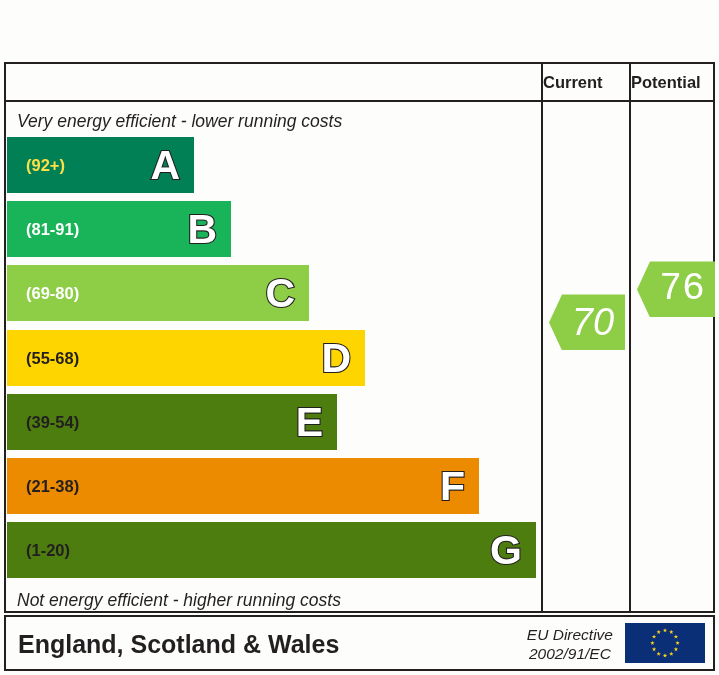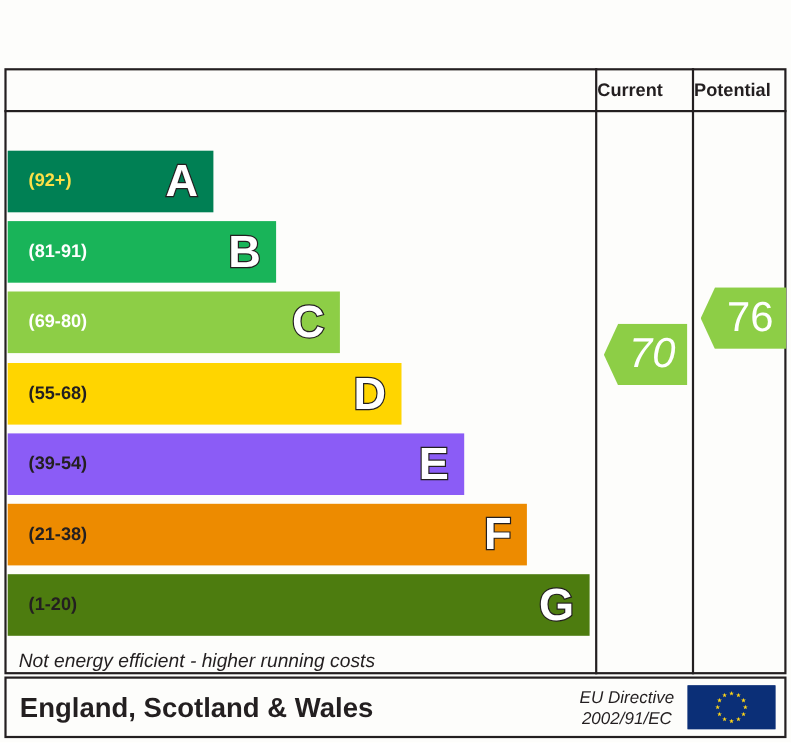--- a/index.html
+++ b/index.html
@@ -171,55 +171,56 @@
 
 
   <div class="frame"></div>
   <div class="hdr-sep"></div>
   <div class="vdiv c1"></div>
   <div class="vdiv c2"></div>
 
   <div class="col-head current">Current</div>
   <div class="col-head potential">Potential</div>
 
+  <div class="caption top">Very energy efficient - lower running costs</div>
   <div class="caption bottom">Not energy efficient - higher running costs</div>
 
   <div class="bar" id="bar-0" style="top: 137px; width: 187px; background: rgb(0, 128, 84);">
     <span class="range" style="color: #fde047;">(92+)</span>
     <span class="letter">A</span>
   </div>
-  <div class="bar" id="bar-1" style="top: 201.2px; width: 244px; background: rgb(25, 180, 89);">
+  <div class="bar" id="bar-1" style="top: 201.2px; width: 224px; background: rgb(25, 180, 89);">
     <span class="range" style="color: rgb(255, 255, 255);">(81-91)</span>
     <span class="letter">B</span>
   </div>
   <div class="bar" id="bar-2" style="top: 265.4px; width: 302px; background: rgb(141, 206, 70);">
     <span class="range" style="color: rgb(255, 255, 255); text-align: center;">(69-80)</span>
     <span class="letter">C</span>
   </div>
   <div class="bar" id="bar-3" style="top: 329.6px; width: 358px; background: rgb(255, 213, 0);">
     <span class="range" style="color: rgb(35, 31, 32);">(55-68)</span>
     <span class="letter">D</span>
   </div>
-  <div class="bar" id="bar-4" style="top: 393.8px; width: 415px; background: #8b5cf6;">
+  <div class="bar" id="bar-4" style="top: 393.8px; width: 330px; background: #4d7c0f;">
     <span class="range" style="color: rgb(35, 31, 32);">(39-54)</span>
     <span class="letter">E</span>
   </div>
   <div class="bar" id="bar-5" style="top: 458px; width: 472px; background: rgb(237, 139, 0);">
     <span class="range" style="color: rgb(35, 31, 32);">(21-38)</span>
     <span class="letter">F</span>
   </div>
   <div class="bar" id="bar-6" style="top: 522.2px; width: 529px; background: #4d7c0f;">
     <span class="range" style="color: rgb(35, 31, 32);">(1-20)</span>
     <span class="letter">G</span>
   </div>
 
   <div class="value-arrow" id="arrow-current" style="background: rgb(141, 206, 70); left: 549px; width: 76px; top: 294.4px;">
     <span class="num" style="color: rgb(255, 255, 255); font-style: italic;">70</span>
   </div>
-  <div class="value-arrow" id="arrow-potential" style="background: rgb(141, 206, 70); left: 637px; width: 78px; top: 261.4px;">
+  <div class="value-arrow" id="arrow-potential" style="background: rgb(141, 206, 70); left: 637px; width: 78px; top: 261.4px; font-family: Liberation Mono, monospace;">
     <span class="num" style="color: rgb(255, 255, 255);">76</span>
   </div>
 
   <div class="footer">
     <div class="region">England, Scotland &amp; Wales</div>
     <div class="directive">
       <div>EU Directive</div>
       <div>2002/91/EC</div>
     </div>
     <div class="eu-flag">

